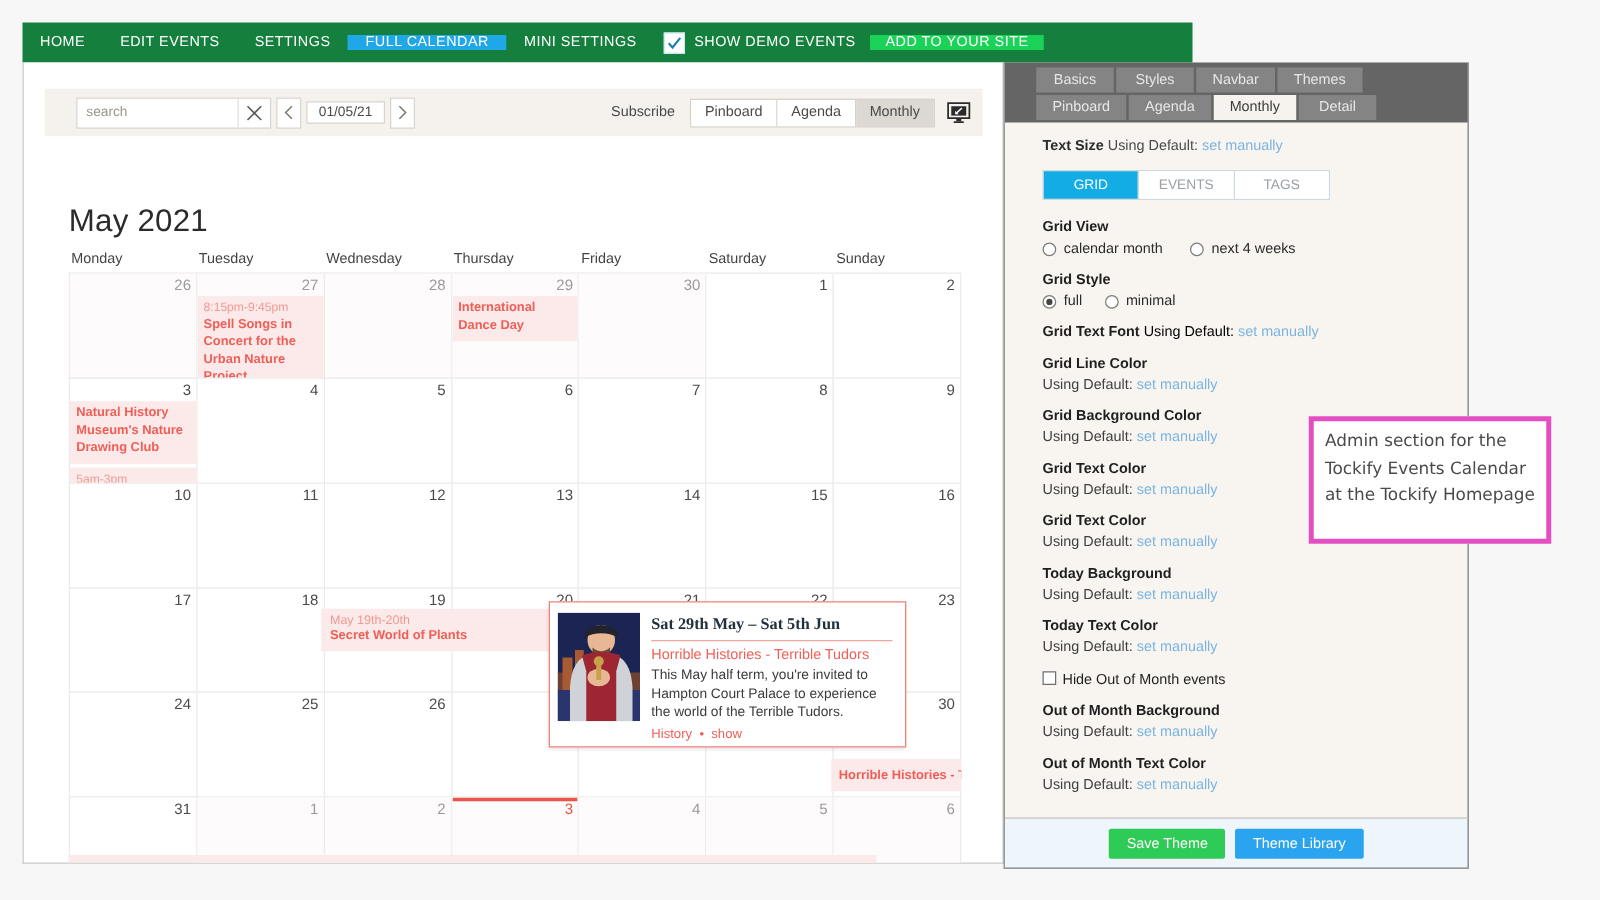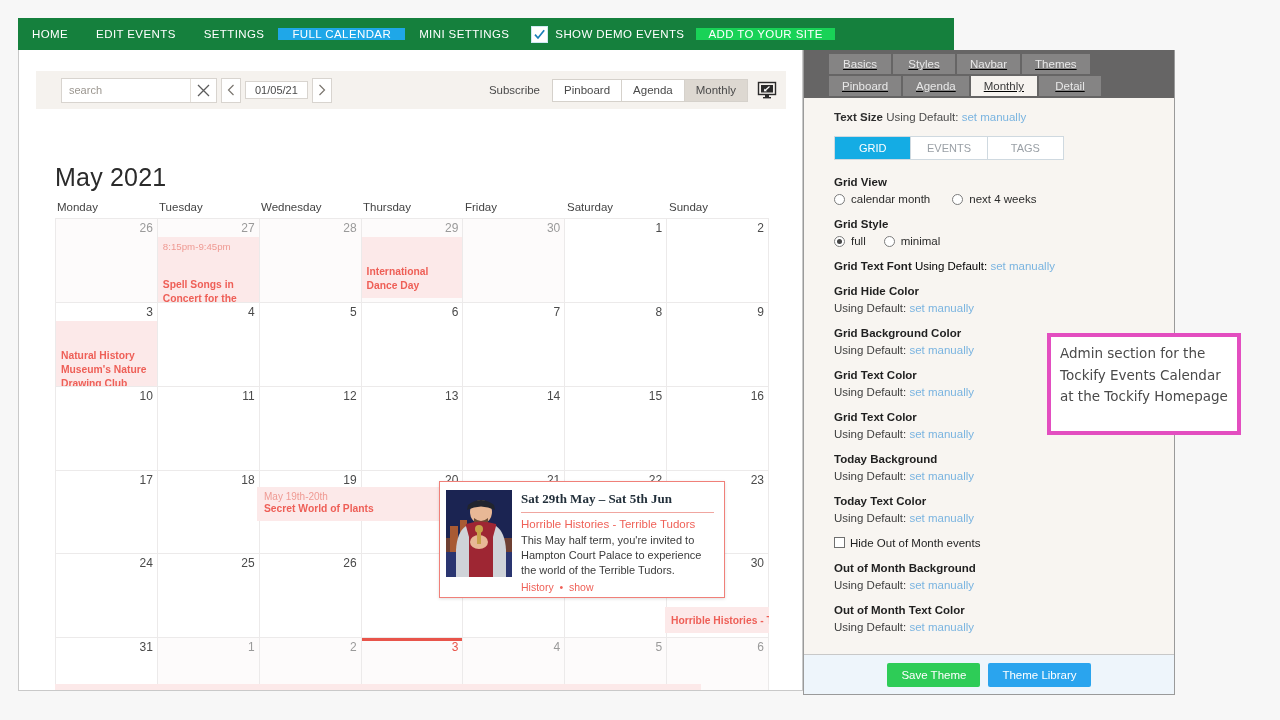--- a/index.html
+++ b/index.html
@@ -107,21 +107,21 @@
     content: ""; position: absolute; left: 0; right: 0; top: 0; height: 3px;
     background: #e8544a;
   }
 
   
   .evstack { position: absolute; left: 0; right: 0; top: 18px; }
   .ev {
     background: #fce9e9; padding: 3px 5px 5px 5px; margin-bottom: 3px;
   }
   .ev .t { font-size: 9.7px; color: #ef9a93; line-height: 13px; }
-  .ev .n { font-size: 10.3px; color: #ee5f57; font-weight: bold; line-height: 14px; margin-top: 25px; }
+  .ev .n { font-size: 10.3px; color: #ee5f57; font-weight: bold; line-height: 14px; }
 
   
   .bar {
     position: absolute; background: #fce9e9; display: flex; align-items: center;
     padding: 3px 6px; gap: 9px; overflow: hidden;
   }
   .bar .t { font-size: 10px; color: #ef9a93; white-space: nowrap; }
   .bar .n { font-size: 10.3px; color: #ee5f57; font-weight: bold; white-space: nowrap; }
   .bar.col { flex-direction: column; align-items: flex-start; gap: 1px; padding: 4px 7px; }
 
@@ -141,21 +141,21 @@
   .pop-desc { font-size: 11px; color: #3b3b3b; line-height: 15px; }
   .pop-foot { font-size: 10.5px; color: #ef6158; margin-top: 3px; }
   .pop-foot .dot { color: #ef6158; }
 
   
   .side {
     position: absolute; left: 803px; top: 50px; width: 372px; height: 645px;
     background: #666565; border: 1px solid #9a9a9a; border-top: none;
     display: flex; flex-direction: column;
   }
-  .side-tabs { padding: 4px 0 0 25px; text-decoration: underline; }
+  .side-tabs { padding: 4px 0 0 25px; }
   .tabrow { display: flex; gap: 2px; margin-bottom: 2px; }
   .tab {
     padding: 4px 13px 4px 13px; font-size: 11.5px; color: #e7e7e7;
     background: #858484; cursor: pointer; min-width: 62px; text-align: center;
   }
   .tab.sel { background: #f6f3ef; color: #3b3b3b; }
   .side-body {
     flex: 1 1 auto; background: #f8f5f1; overflow: hidden; position: relative;
     padding: 13px 0 0 30px;
   }
@@ -543,21 +543,21 @@
           <span>minimal</span>
         </label>
       </div>
 
       <div class="inline">
         <b>Grid Text Font</b>
         <span>Using Default:</span>
         <span class="lnk">set manually</span>
       </div>
 
-      <div class="lbl">Grid Hide Color</div>
+      <div class="lbl">Grid Line Color</div>
       <div class="sub">
         <span>Using Default:</span>
         <span class="lnk">set manually</span>
       </div>
 
       <div class="lbl">Grid Background Color</div>
       <div class="sub">
         <span>Using Default:</span>
         <span class="lnk">set manually</span>
       </div>

